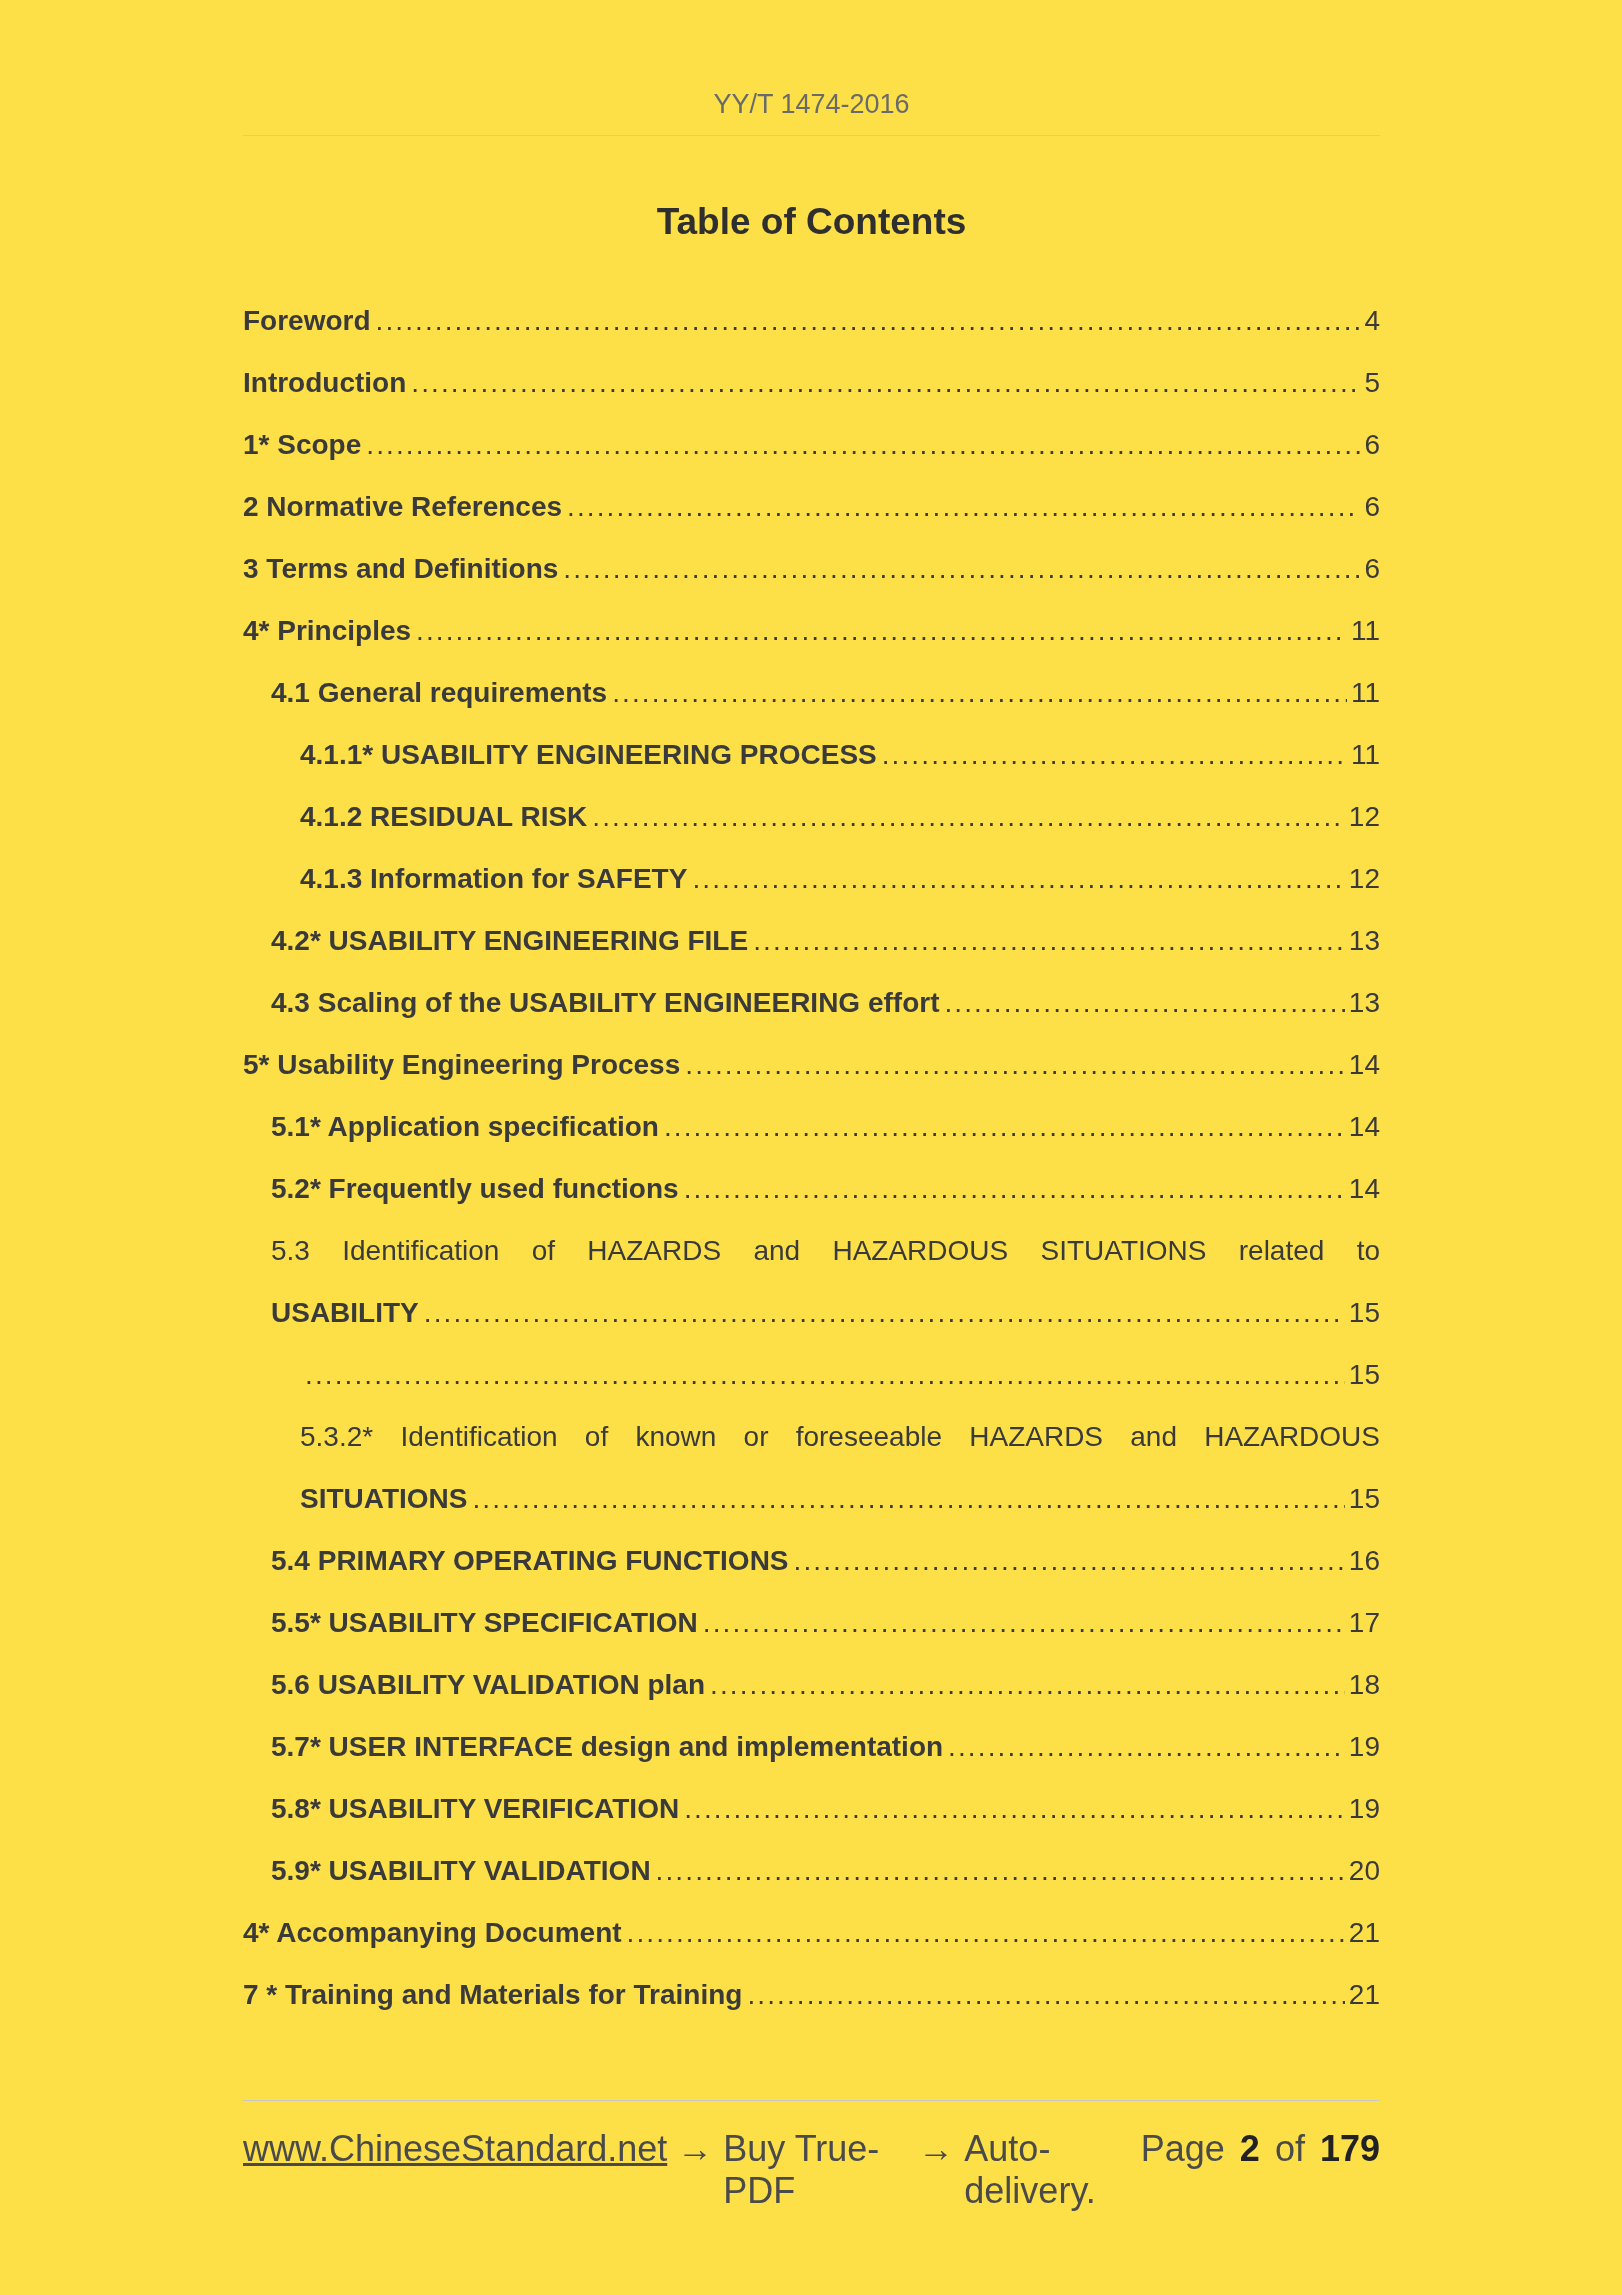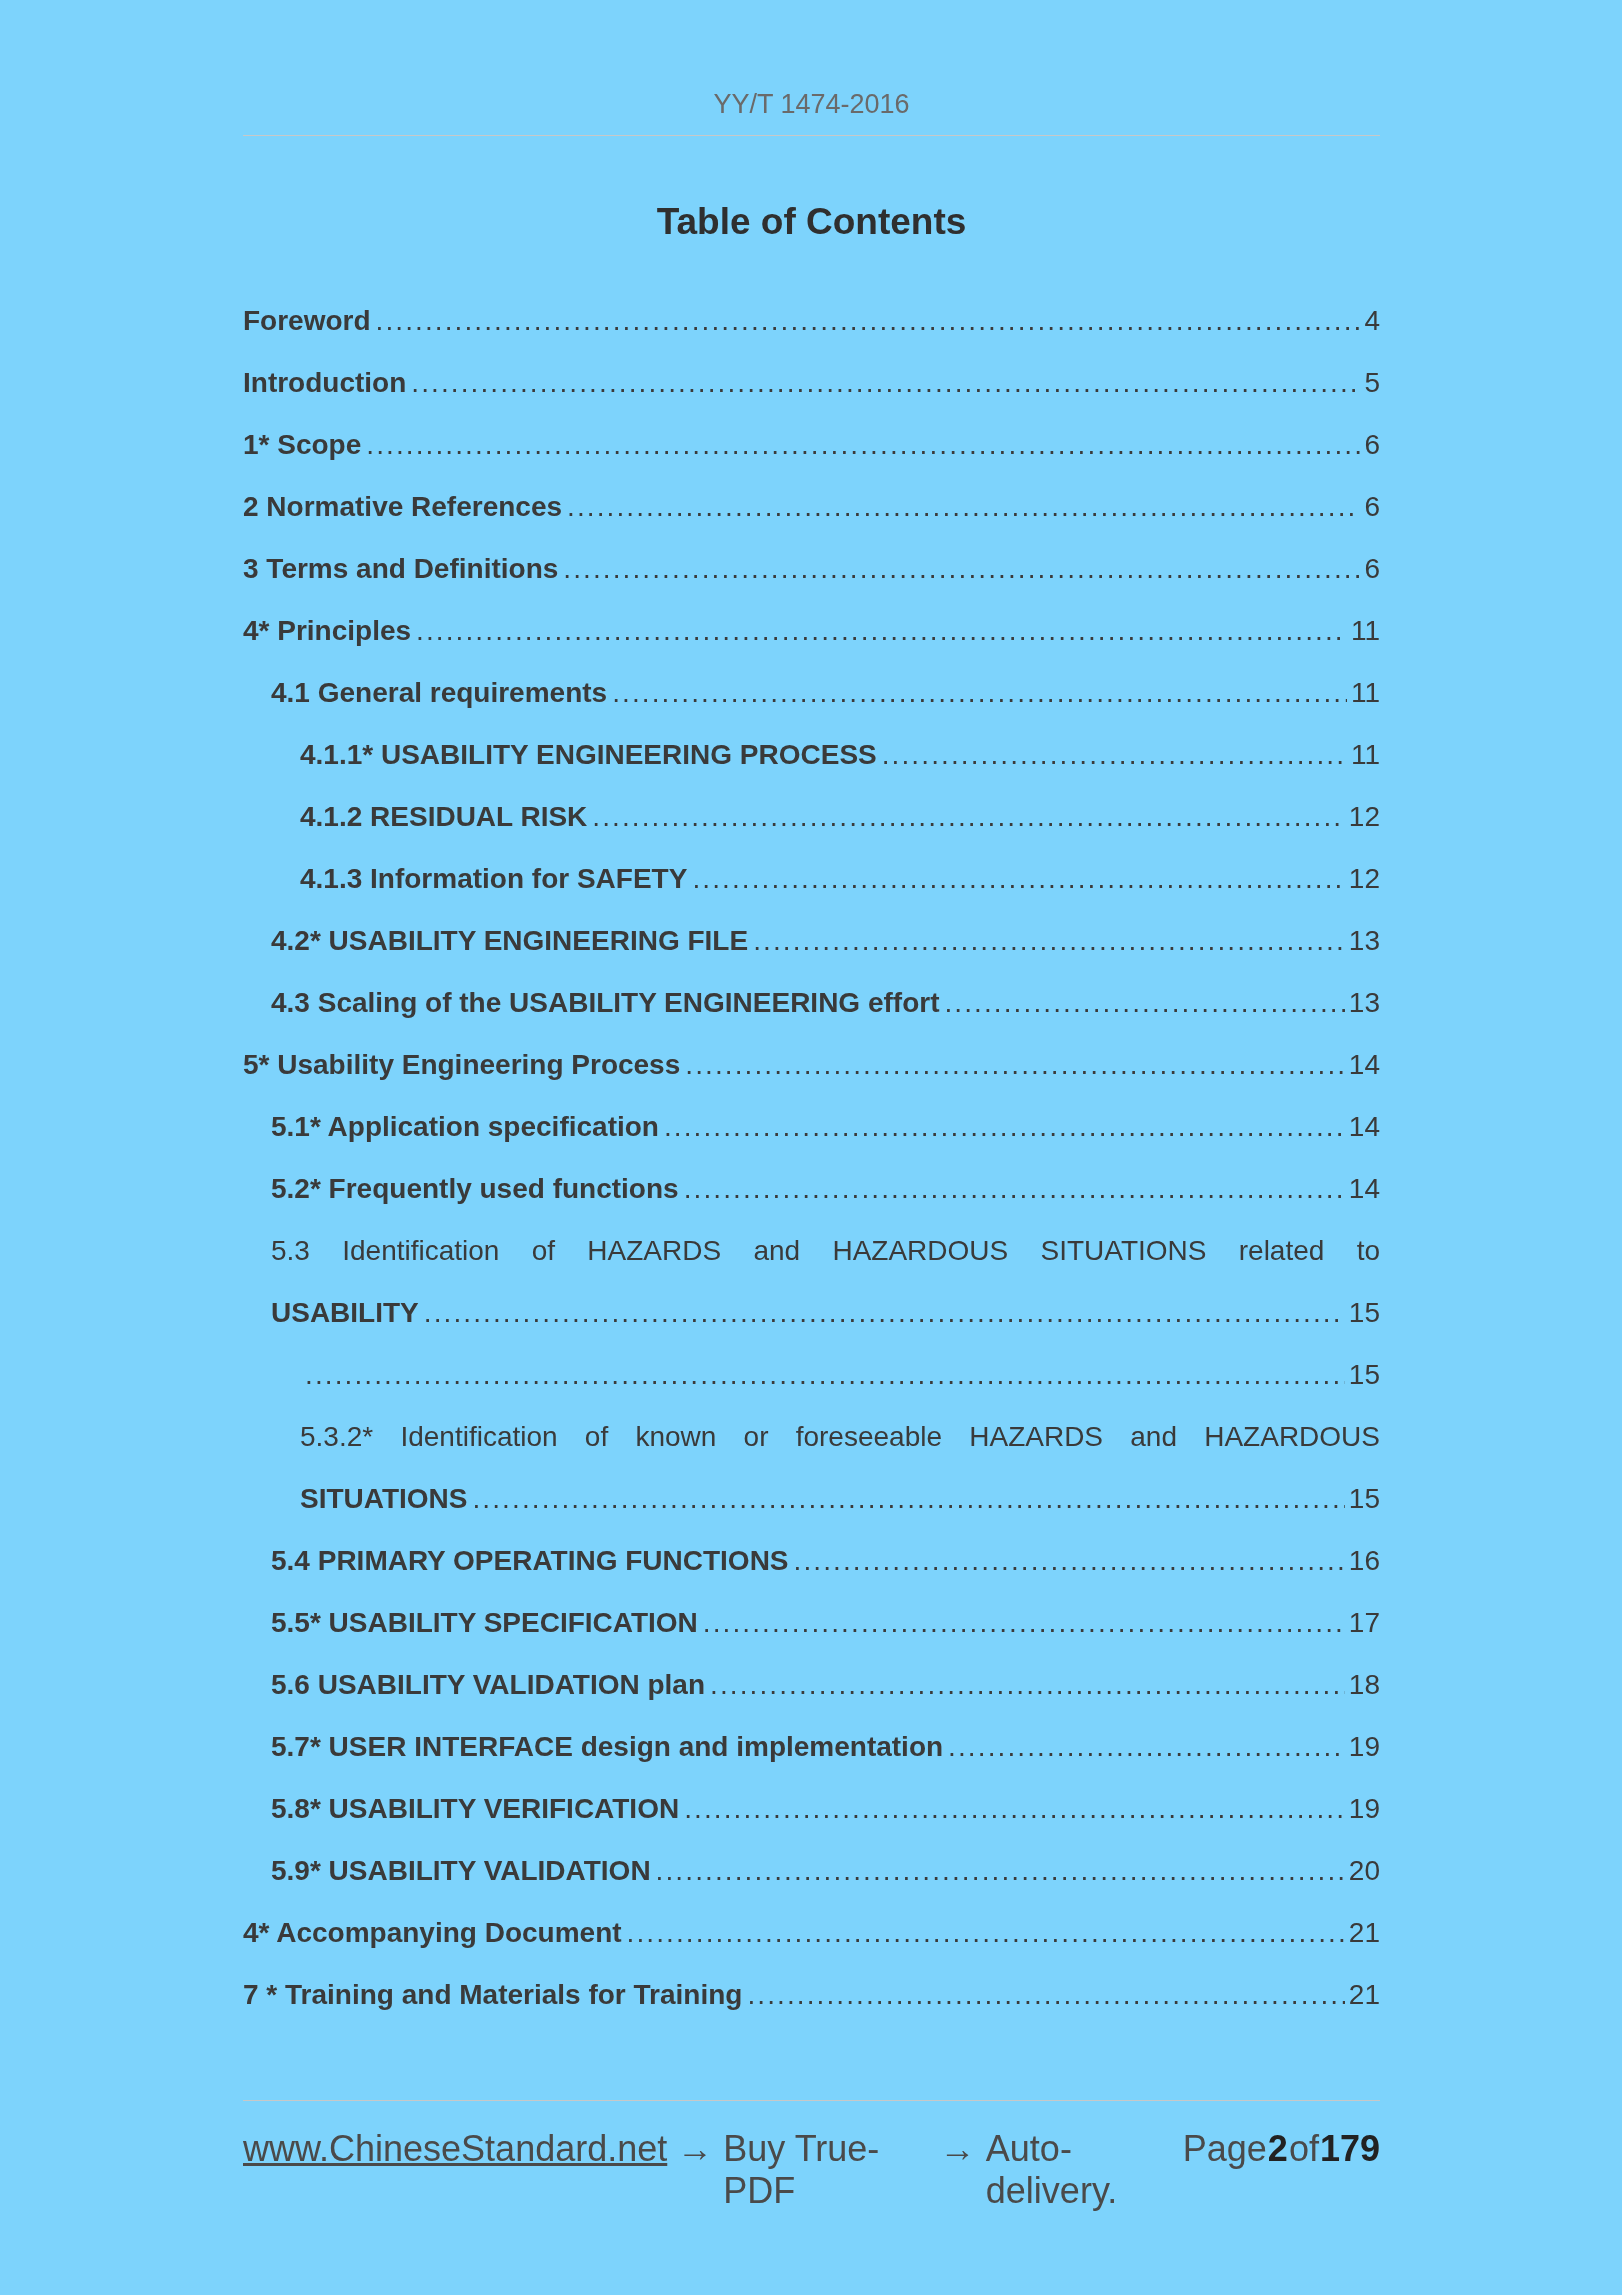--- a/index.html
+++ b/index.html
@@ -2,21 +2,21 @@
 <html style="--text: #3a3a3a; --header-text: #6a6a6a; --title: #2f2f2f; --rule: #c8c8c8; --footer-text: #4a4a4a; --footer-strong: #222222;font-size:13.3px"><head>
 <meta charset="utf-8">
 <style>
   * { box-sizing: border-box; }
   html, body { margin: 0; padding: 0; background: #ffffff; }
 
   .page {
     position: relative;
     width: 1623px;
     height: 2295px;
-    background: #7dd3fc;
+    background: #fde047;
     font-family: "Liberation Sans", sans-serif;
     color: var(--text, #3a3a3a);
     overflow: hidden;
   }
 
   .content { padding: 0 243px; }
 
   .doc-header {
     padding-top: 90px;
     text-align: center;
@@ -97,21 +97,21 @@
   .footer-left { display: flex; align-items: baseline; gap: 10px; }
 
   .site-link {
     color: var(--footer-text, #4a4a4a);
     text-decoration: underline;
     cursor: pointer;
   }
 
   .arrow-glyph { color: var(--footer-text, #4a4a4a); }
 
-  .page-indicator { display: flex; align-items: baseline; gap: 1px; }
+  .page-indicator { display: flex; align-items: baseline; gap: 15px; }
   .page-indicator .num {
     font-weight: bold;
     color: var(--footer-strong, #222222);
   }
 </style>
 </head>
 <body>
 
 <div class="page">
   <div class="content">

